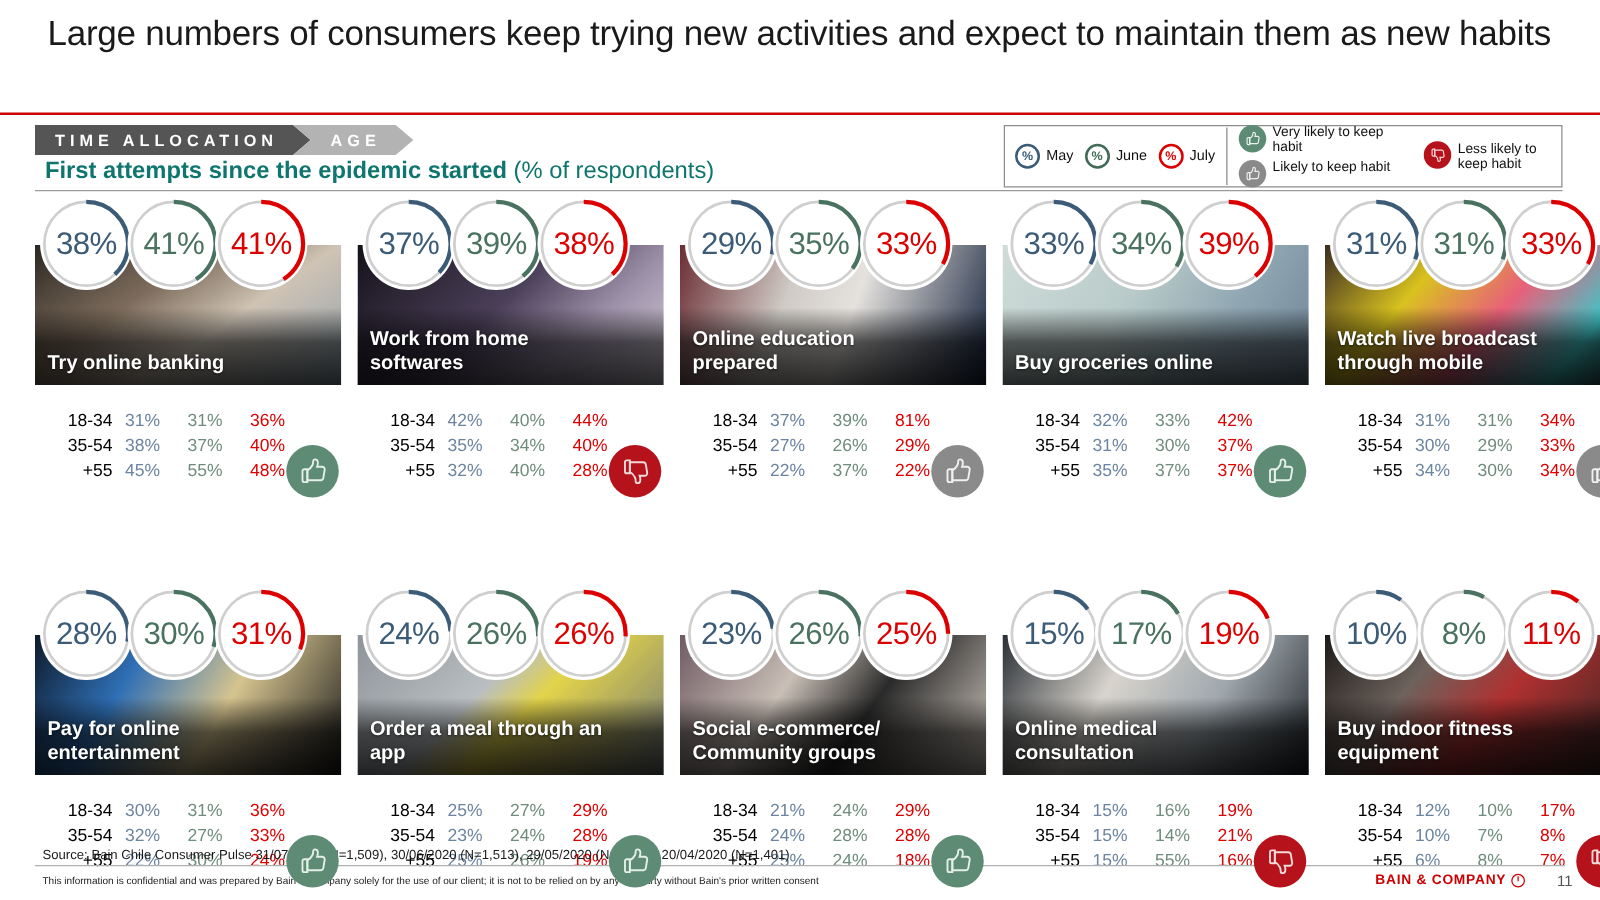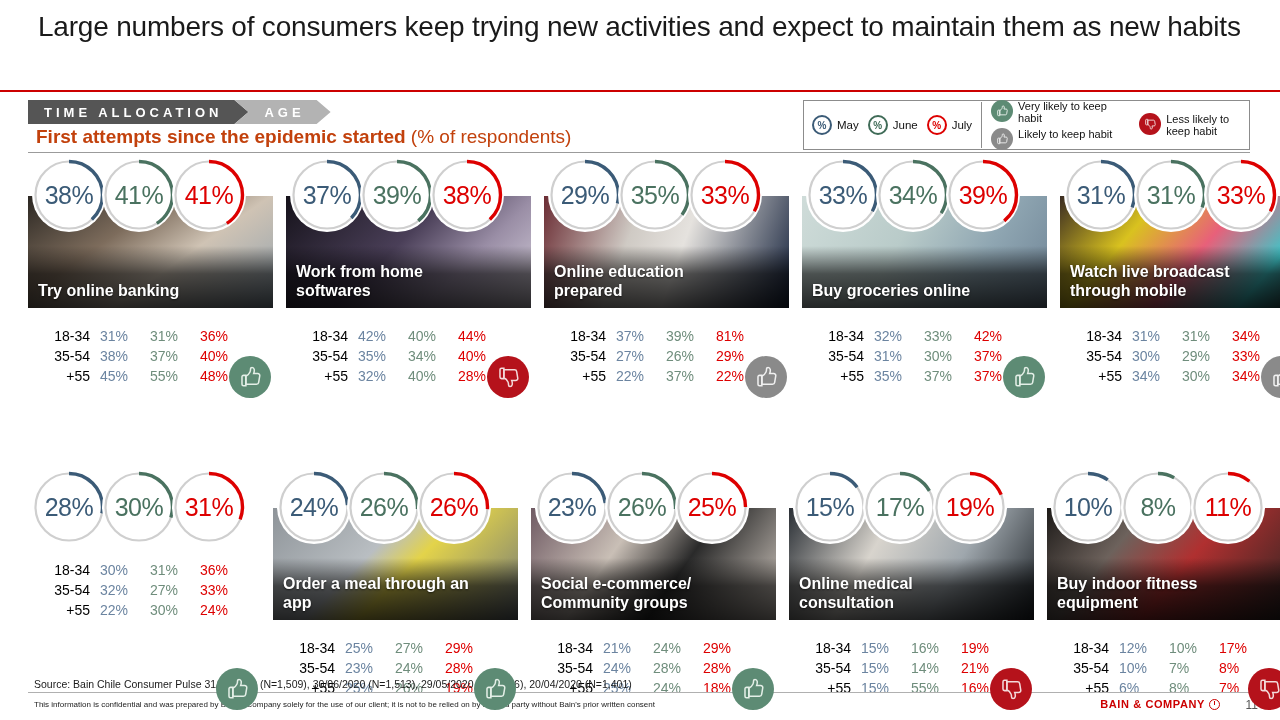--- a/index.html
+++ b/index.html
@@ -29,21 +29,21 @@
     color: #ffffff; font-size: 13px; font-weight: 700; letter-spacing: 4px;
     padding-left: 16px; padding-right: 26px; position: relative;
   }
   .tab.dark { background: #555555; }
   .tab.light { background: #b3b3b3; margin-left: -14px; padding-left: 30px; }
   .tab.dark  { clip-path: polygon(0 0, calc(100% - 14px) 0, 100% 50%, calc(100% - 14px) 100%, 0 100%); }
   .tab.light { clip-path: polygon(0 0, calc(100% - 14px) 0, 100% 50%, calc(100% - 14px) 100%, 0 100%, 14px 50%); }
 
   .subtitle {
     position: absolute; left: 36px; top: 126px;
-    font-size: 19px; color: #c2410c;
+    font-size: 19px; color: #0f766e;
   }
   .subtitle b { font-weight: 700; }
   .subtitle span.light { font-weight: 400; }
   .sub-rule {
     position: absolute; left: 28px; top: 152px; width: 1222px; height: 1px;
     background: #9b9b9b;
   }
 
   
   .legend {
@@ -531,20 +531,25 @@
       <span class="val">30%</span>
     </div>
     <div class="ring july">
       <svg viewBox="0 0 74 74">
       <circle cx="37" cy="37" r="33.5" fill="#fff" stroke="#cfcfcf" stroke-width="2.2"></circle>
       <circle cx="37" cy="37" r="33.5" fill="none" stroke="#dd0000" stroke-width="3.4" stroke-dasharray="65.25 145.24" transform="rotate(-90 37 37)" stroke-linecap="butt"></circle>
     </svg>
       <span class="val">31%</span>
     </div>
           </div>
+    <div class="photo">
+      <div class="img" style="background:linear-gradient(120deg,#0e1b2b 0%,#2f6fb5 30%,#d6c48f 60%,#1a1a1a 100%)"></div>
+      <div class="scrim"></div>
+      <div class="label">Pay for online entertainment</div>
+    </div>
     <div class="card-thumb" style="background:#5d8b74">
       <svg viewBox="0 0 24 24" fill="none" stroke="#e4efe7" stroke-width="1.4">
       <path d="M6 10.5h2.2v9.5H6a1.4 1.4 0 0 1-1.4-1.4v-6.7A1.4 1.4 0 0 1 6 10.5z"></path>
       <path d="M8.2 11.3c1.6-.7 3-2.2 3.8-3.9.4-.9.5-1.9.5-2.8 0-.8.6-1.4 1.4-1.4 1 0 1.8.8 2 1.8.2 1.2 0 2.5-.5 3.7h3.7c1.2 0 2.1 1 1.9 2.2l-1 6c-.15 1-1 1.7-2 1.7H8.2z"></path>
             </svg>
     </div>
     <div class="stats">
     <div class="srow">
       <span class="age">18-34</span>
       <span class="c may">30%</span>

